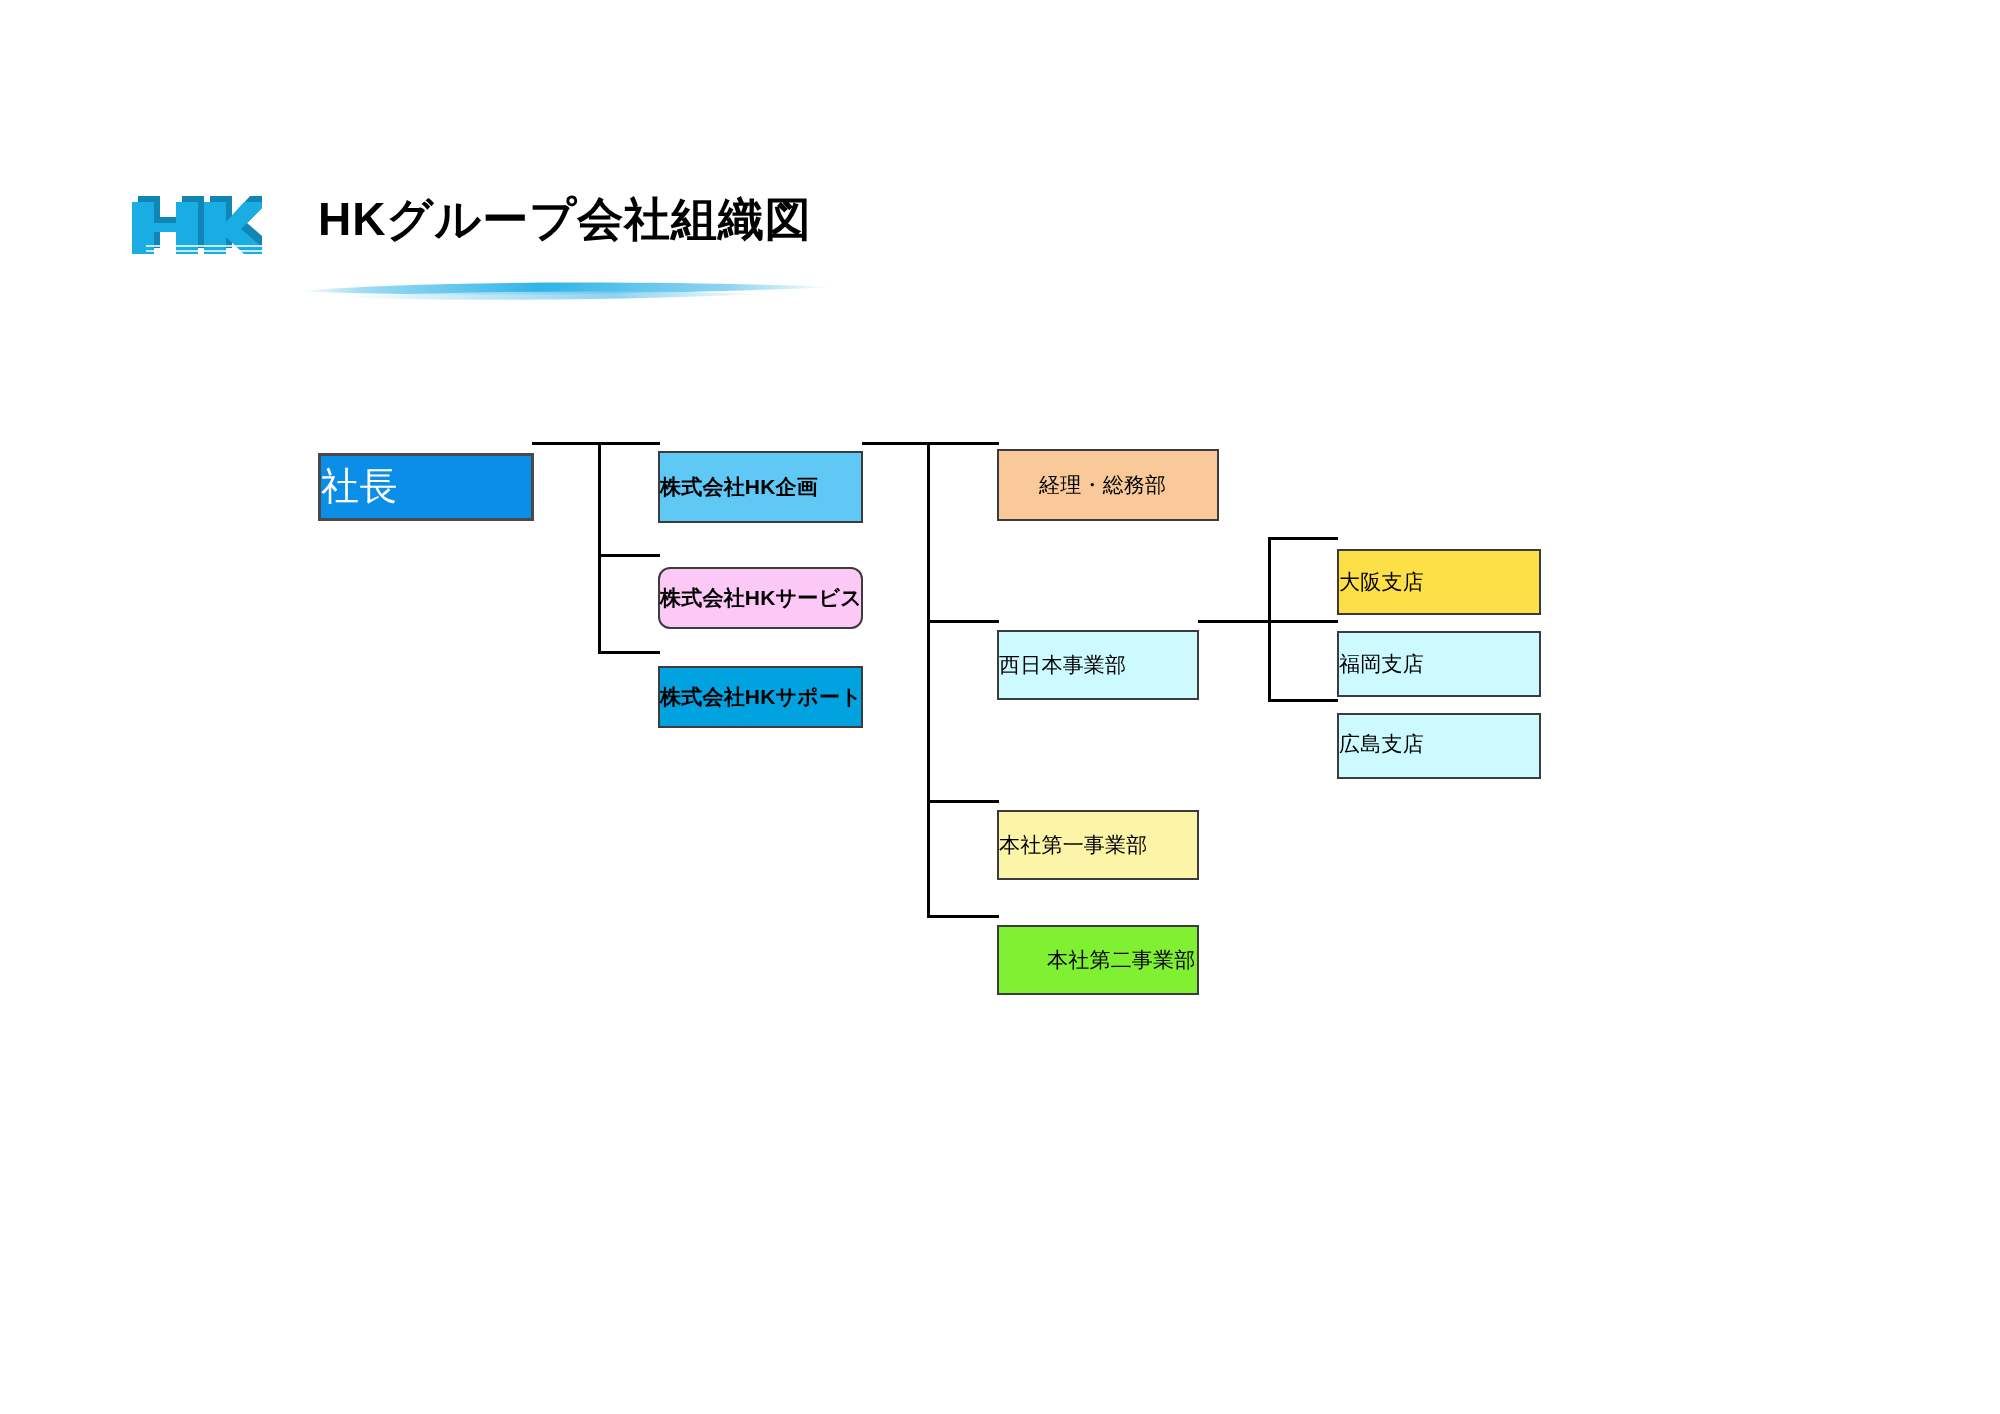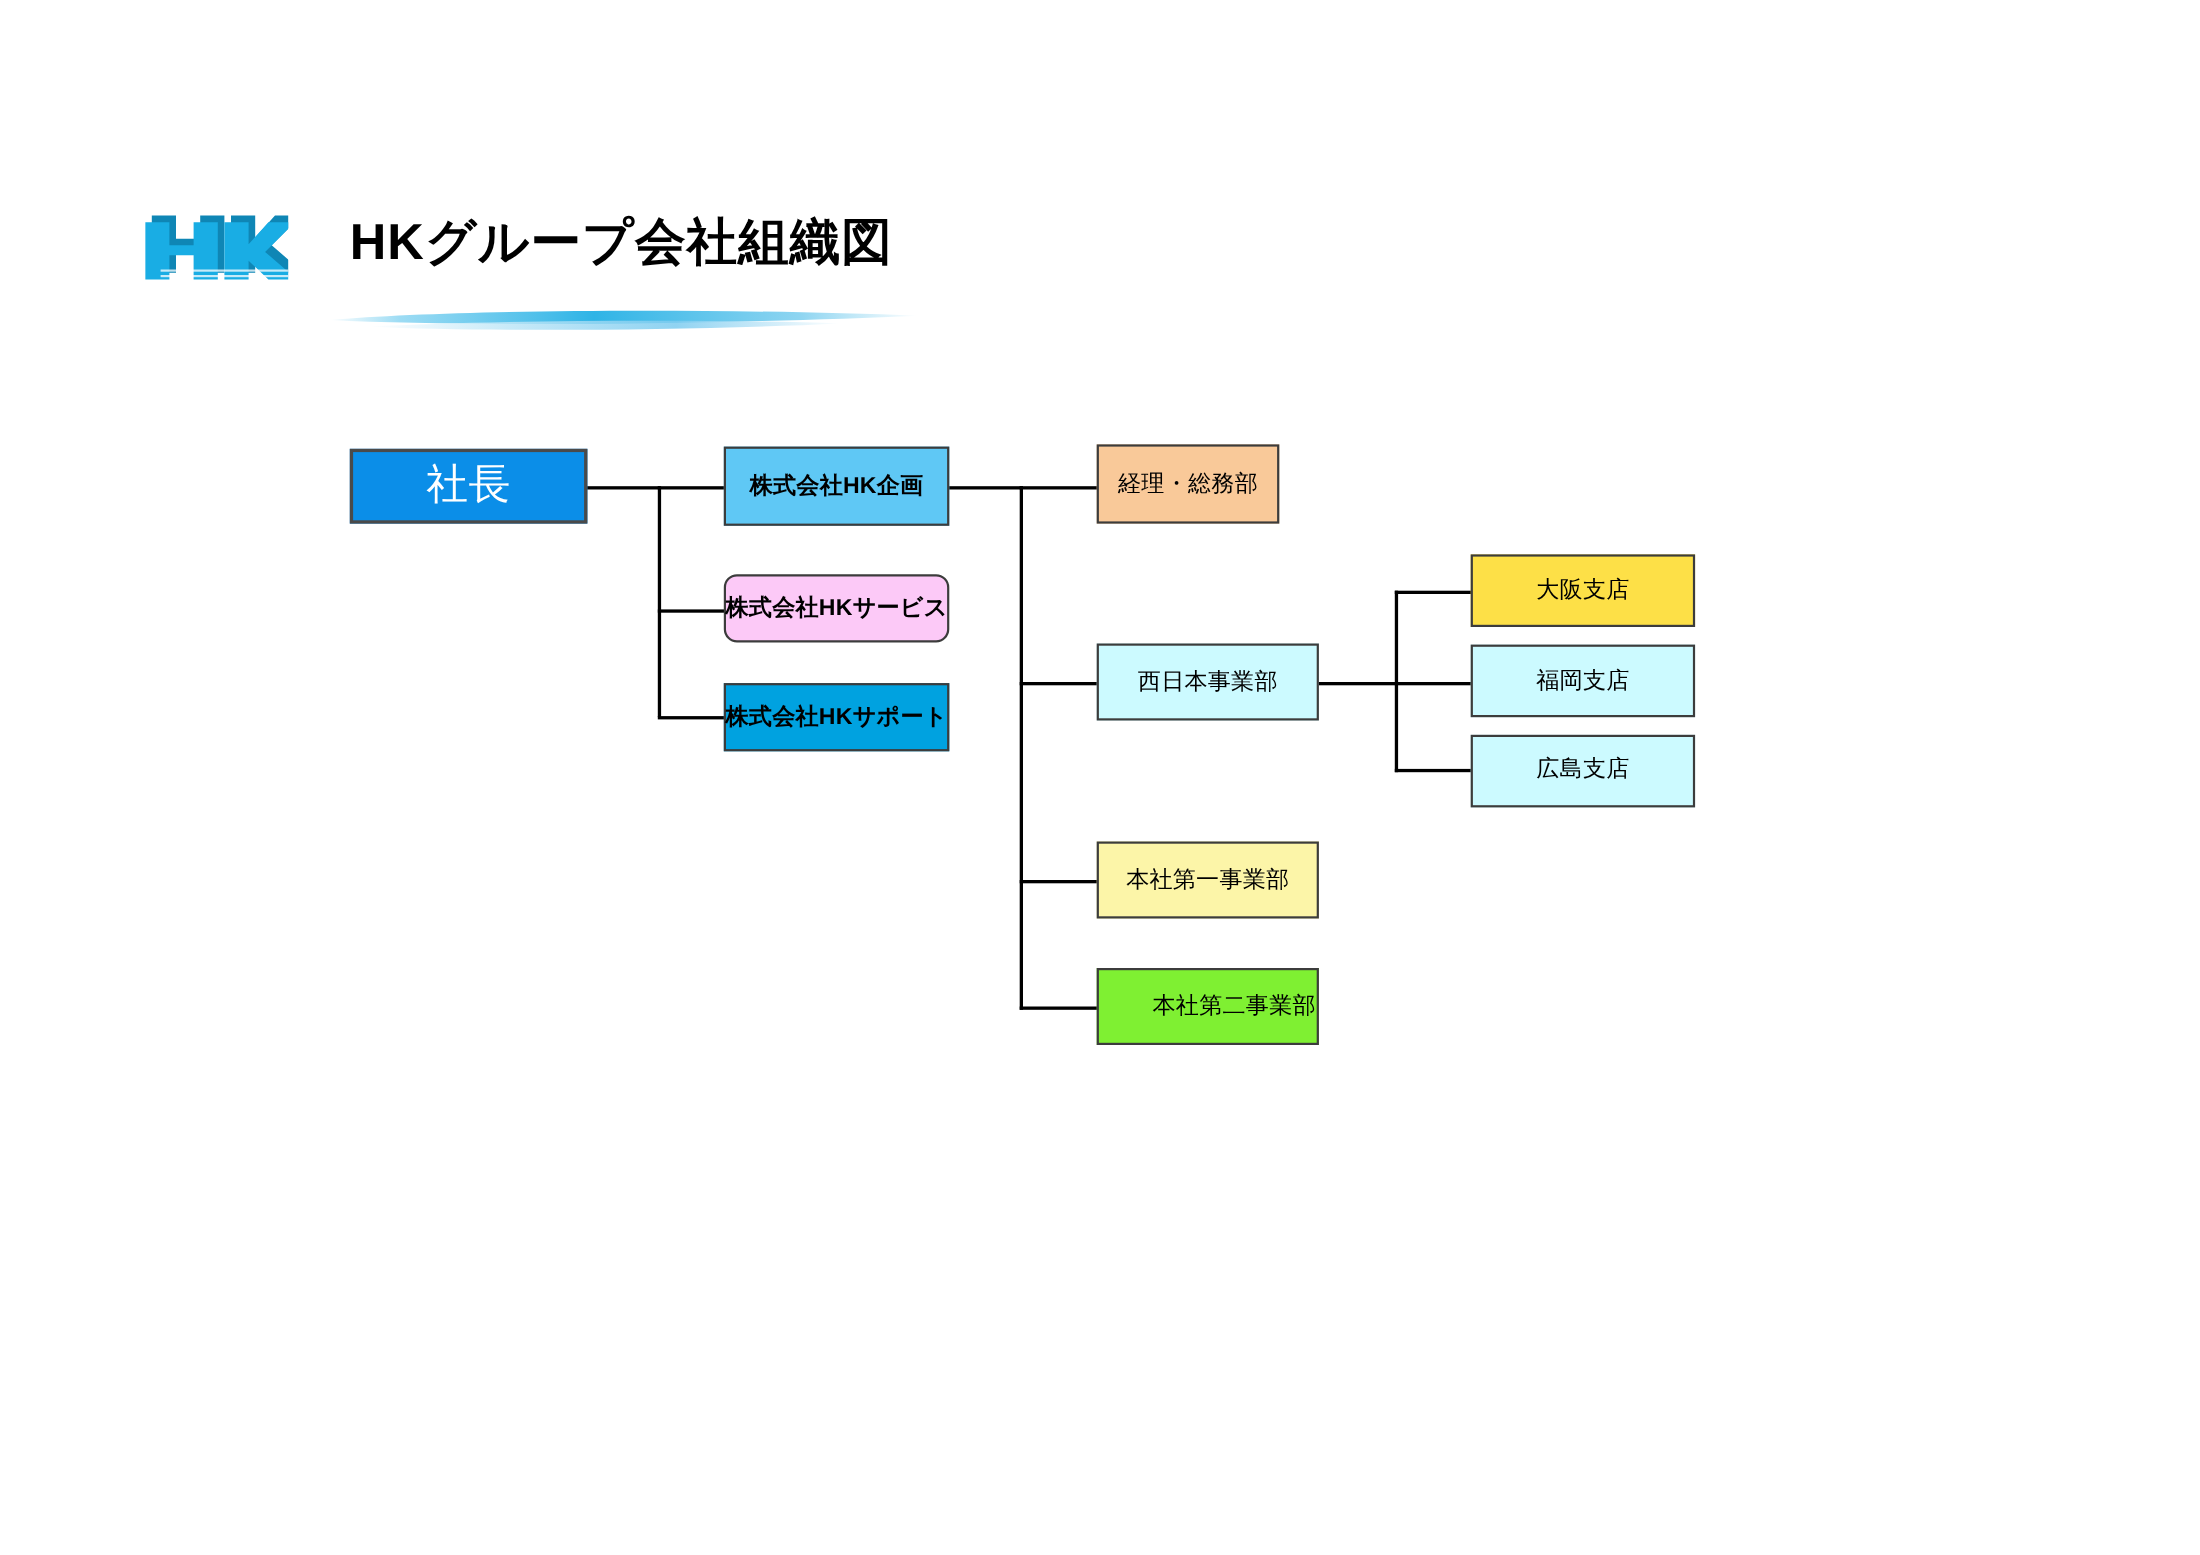--- a/index.html
+++ b/index.html
@@ -58,29 +58,30 @@
     left: 0;
     top: 0;
     width: 2000px;
     height: 1414px;
   }
   .node {
     position: absolute;
     box-sizing: border-box;
     display: flex;
     align-items: center;
-    justify-content: center;
+    justify-content: flex-start;
     text-align: center;
     border: 2px solid #3c3c3c;
     font-size: 21px;
     font-weight: bold;
     color: #000000;
     line-height: 1.15;
     letter-spacing: 0.01em;
     white-space: nowrap;
+    margin-top: 45px;
   }
   .node.root {
     border: 3px solid #4a4a4a;
     font-size: 38px;
     font-weight: normal;
     color: #ffffff;
   }
   .node.plain {
     font-weight: normal;
   }
@@ -172,21 +173,21 @@
   </div>
 
   <div class="node" style="left:658px; top:522px; width:205px; height:62px; background:#fcc9f7;border-radius:12px;">
     <span>株式会社HKサービス</span>
   </div>
 
   <div class="node" style="left:658px; top:621px; width:205px; height:62px; background:#00a2e0;">
     <span>株式会社HKサポート</span>
   </div>
 
-  <div class="node plain" style="left:997px; top:404px; width:166px; height:72px; background:#f9c999;">
+  <div class="node plain" style="left:997px; top:404px; width:222px; height:72px; background:#f9c999;padding-left:40px;">
     <span>経理・総務部</span>
   </div>
 
   <div class="node plain" style="left:997px; top:585px; width:202px; height:70px; background:#ccfaff;">
     <span>西日本事業部</span>
   </div>
 
   <div class="node plain" style="left:1337px; top:504px; width:204px; height:66px; background:#fde047;">
     <span>大阪支店</span>
   </div>

